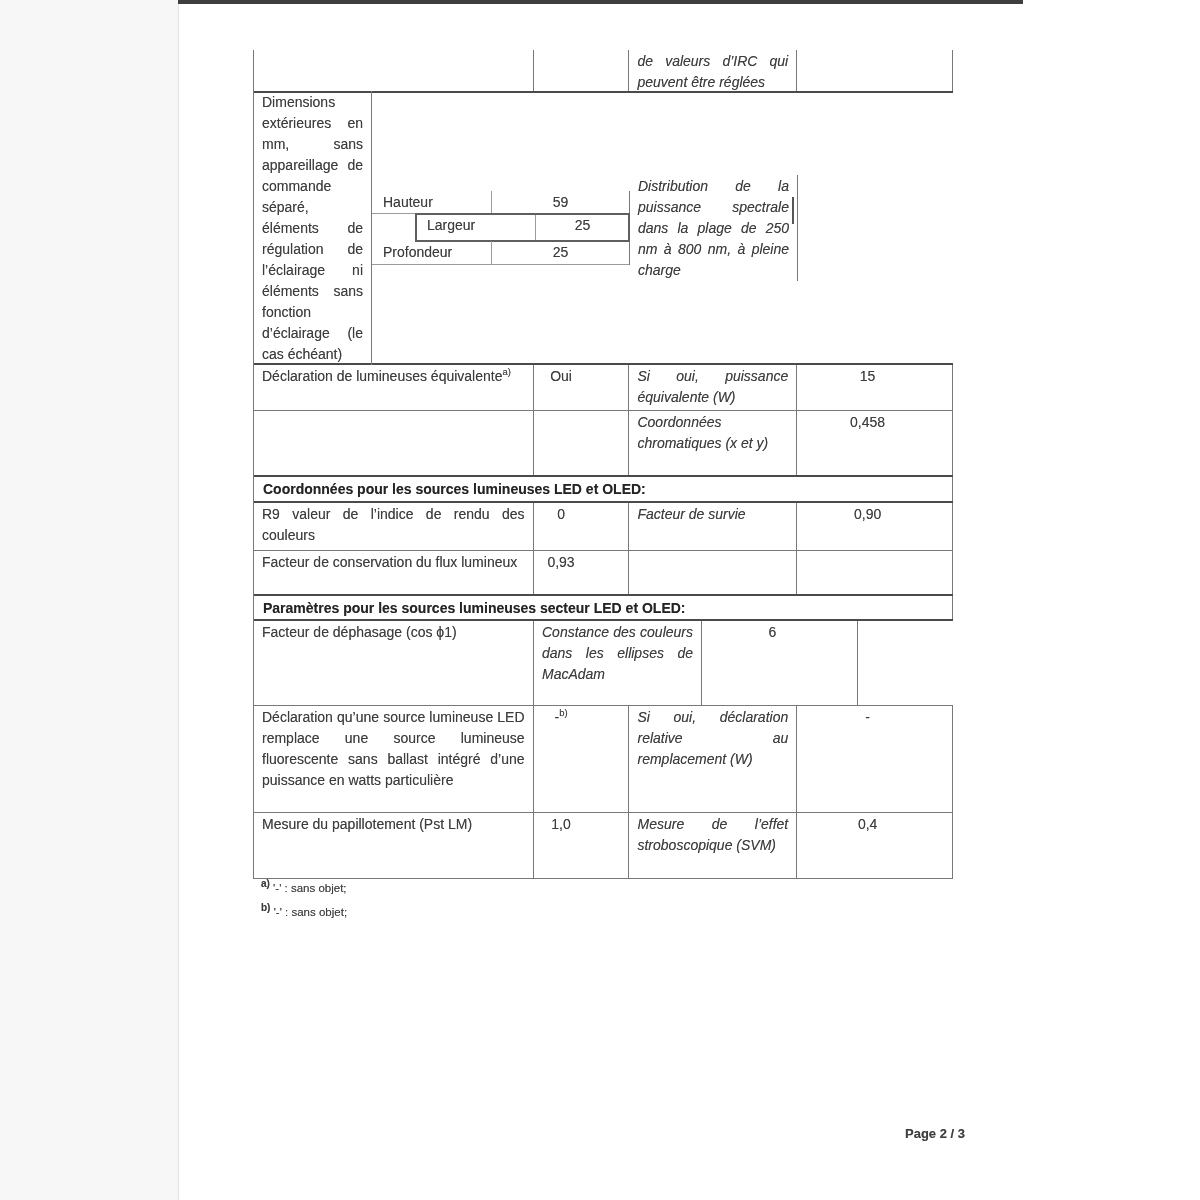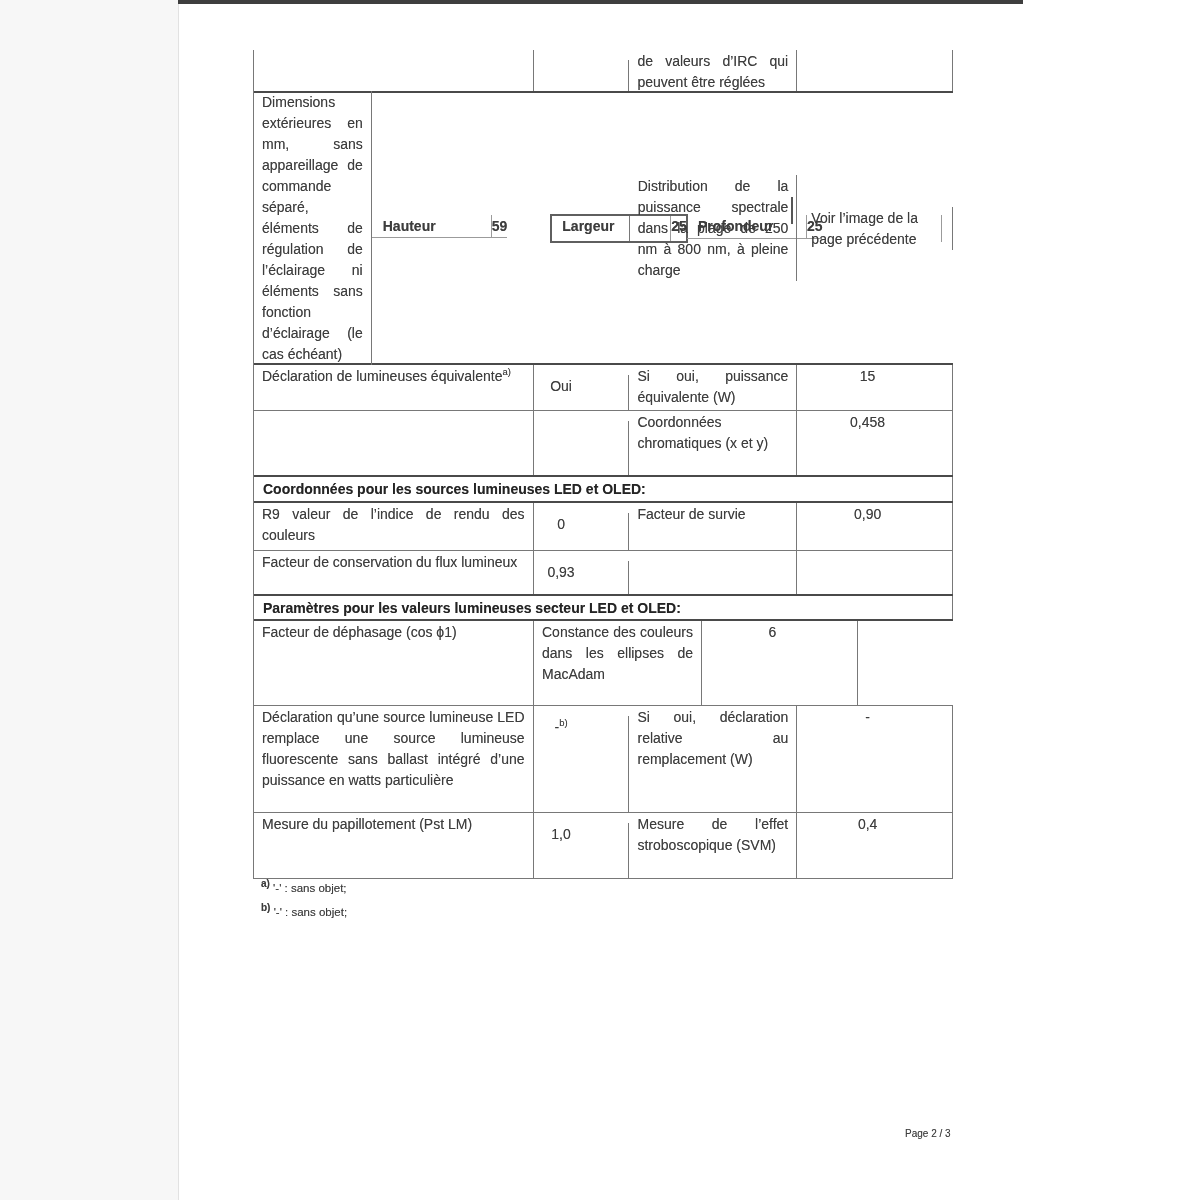--- a/index.html
+++ b/index.html
@@ -10,44 +10,44 @@
   }
   
   .margin-strip{position:absolute;left:0;top:0;width:178px;height:1200px;background:#f7f7f7;border-right:1px solid #e2e2e2;}
   .top-edge{position:absolute;left:178px;top:0;width:845px;height:4px;background:#3e3e3e;}
   
   .tbl{position:absolute;left:253px;top:50px;width:700px;border-left:1.6px solid #787878;box-sizing:border-box;}
   .row{display:flex;border-bottom:1.6px solid #787878;box-sizing:border-box;}
   .row.hb{border-bottom:2.5px solid #4a4a4a;}
   .c{box-sizing:border-box;border-right:1.6px solid #787878;padding:1px 8px 0 8px;overflow:hidden;}
   .c.a{width:280px;}
-  .c.b{width:96px;margin-top:10px;}
-  .c.cc{width:168px;}
+  .c.b{width:96px;}
+  .c.cc{width:168px;font-style:italic;}
   .c.d{width:156px;}
   .jt{text-align:justify;text-align-last:left;}
   .val{text-align:center;padding-left:2px;padding-right:16px;}
   .val.vb{padding-right:42px;} 
   .hdr{width:700px;box-sizing:border-box;border-right:1.6px solid #787878;font-weight:bold;color:#242424;padding:2px 6px 0 9px;}
   sup{font-size:9.5px;line-height:0;}
   
   .c.a1{width:118px;}
-  .mid{width:258px;box-sizing:border-box;border-right:1.6px solid #787878;display:flex;font-weight:bold;}
+  .mid{width:258px;box-sizing:border-box;border-right:1.6px solid #787878;display:flex;flex-direction:column;}
   .subrow{display:flex;border-bottom:1.2px solid #9b9b9b;box-sizing:border-box;}
   .sublabel{width:120px;box-sizing:border-box;border-right:1.2px solid #9b9b9b;padding:1px 0 0 11px;}
   .subval{flex:1;text-align:center;padding-top:1px;}
   .subrow.sel{outline:2px solid #5f5f5f;outline-offset:-1px;margin-left:44px;}
   .subfiller{flex:1;display:flex;}
   .subfiller .f1{width:120px;box-sizing:border-box;border-right:1.2px solid #9b9b9b;}
   .subfiller .f2{flex:1;}
   .cell-rel{position:relative;}
   .caret-mark{position:absolute;right:3px;top:22px;width:2px;height:27px;background:#565656;}
   
   .footnotes{position:absolute;left:261px;top:876px;font-size:11.5px;line-height:24px;color:#3d3d3d;}
   .footnotes sup{font-size:10px;font-weight:bold;}
-  .pagenum{position:absolute;left:905px;top:1123px;font-size:10px;font-weight:normal;color:#3f3f3f;}
+  .pagenum{position:absolute;left:905px;top:1123px;font-size:13px;font-weight:bold;color:#3f3f3f;}
 </style>
 </head>
 <body>
 
 <div class="canvas">
 
   <div class="margin-strip"></div>
   <div class="top-edge"></div>
 
   <div class="tbl">
@@ -76,21 +76,20 @@
         </div>
         <div class="subfiller">
           <div class="f1"></div>
           <div class="f2"></div>
         </div>
       </div>
       <div class="c cc jt cell-rel">
         <span>Distribution de la puissance spectrale dans la plage de 250 nm à 800 nm, à pleine charge</span>
         <span class="caret-mark"></span>
       </div>
-      <div class="c d" style="padding-left:14px;">Voir l’image de la page précédente</div>
     </div>
 
     <div class="row" style="height:46px;">
       <div class="c a jt"><span>Déclaration de lumineuses équivalente</span><sup>a)</sup></div>
       <div class="c b val vb">Oui</div>
       <div class="c cc jt">Si oui, puissance équivalente (W)</div>
       <div class="c d val">15</div>
     </div>
 
     <div class="row hb" style="height:66px;">
@@ -112,21 +111,21 @@
     </div>
 
     <div class="row hb" style="height:45px;">
       <div class="c a jt">Facteur de conservation du flux lumineux</div>
       <div class="c b val vb">0,93</div>
       <div class="c cc"></div>
       <div class="c d"></div>
     </div>
 
     <div class="row hb" style="height:25px;">
-      <div class="hdr">Paramètres pour les valeurs lumineuses secteur LED et OLED:</div>
+      <div class="hdr">Paramètres pour les sources lumineuses secteur LED et OLED:</div>
     </div>
 
     <div class="row" style="height:85px;">
       <div class="c a jt">Facteur de déphasage (cos ϕ1)</div>
       <div class="c cc jt">Constance des couleurs dans les ellipses de MacAdam</div>
       <div class="c d val">6</div>
     </div>
 
     <div class="row" style="height:107px;">
       <div class="c a jt">Déclaration qu’une source lumineuse LED remplace une source lumineuse fluorescente sans ballast intégré d’une puissance en watts particulière</div>

